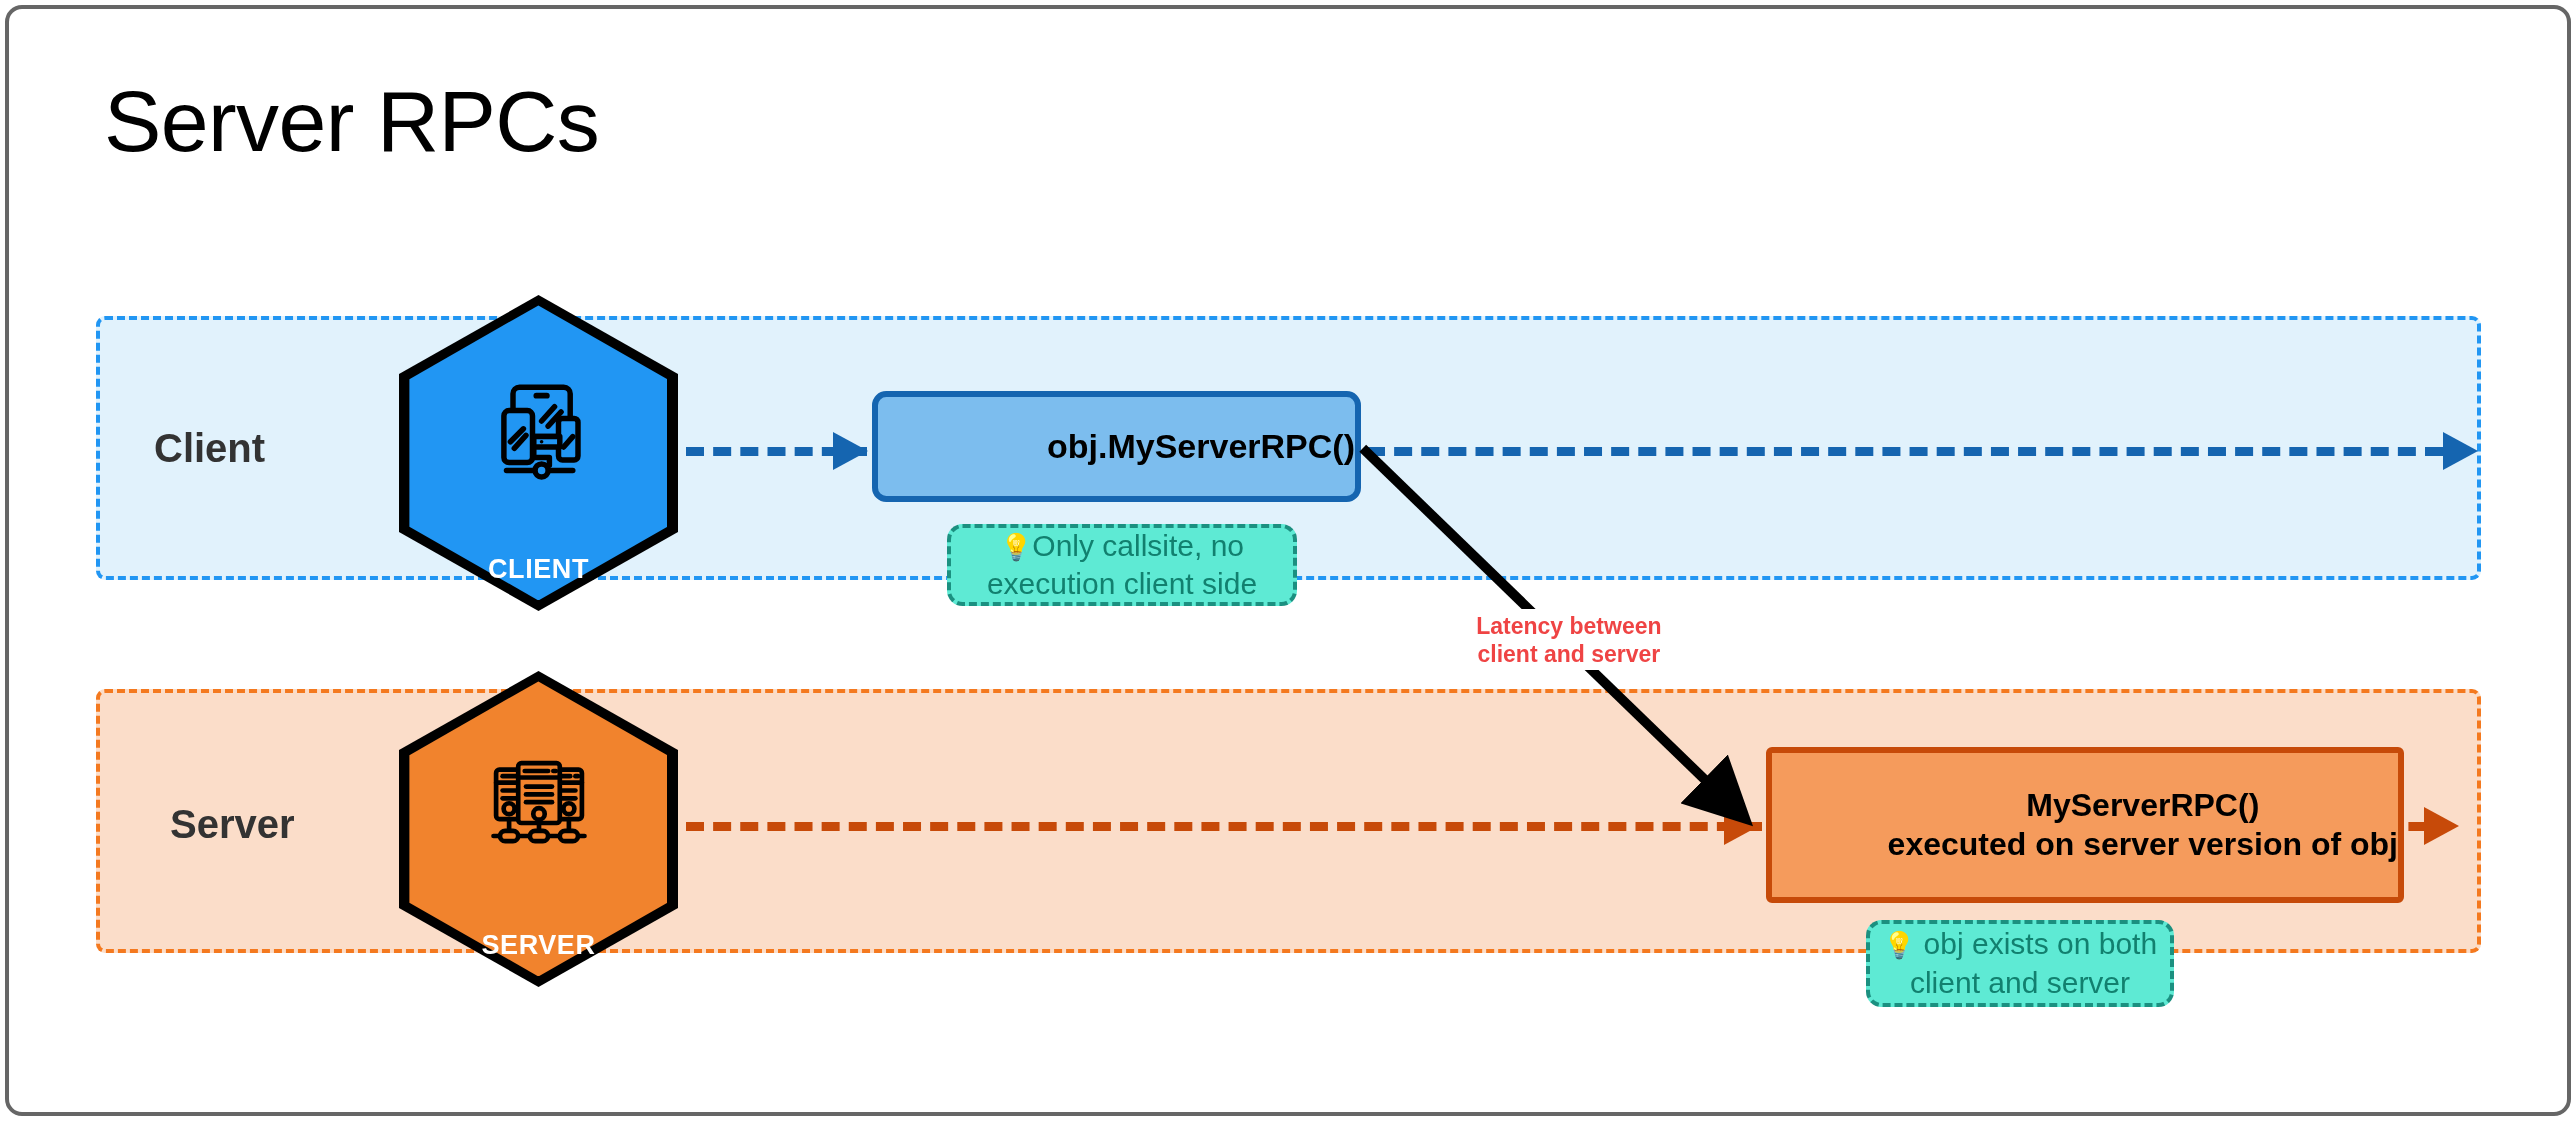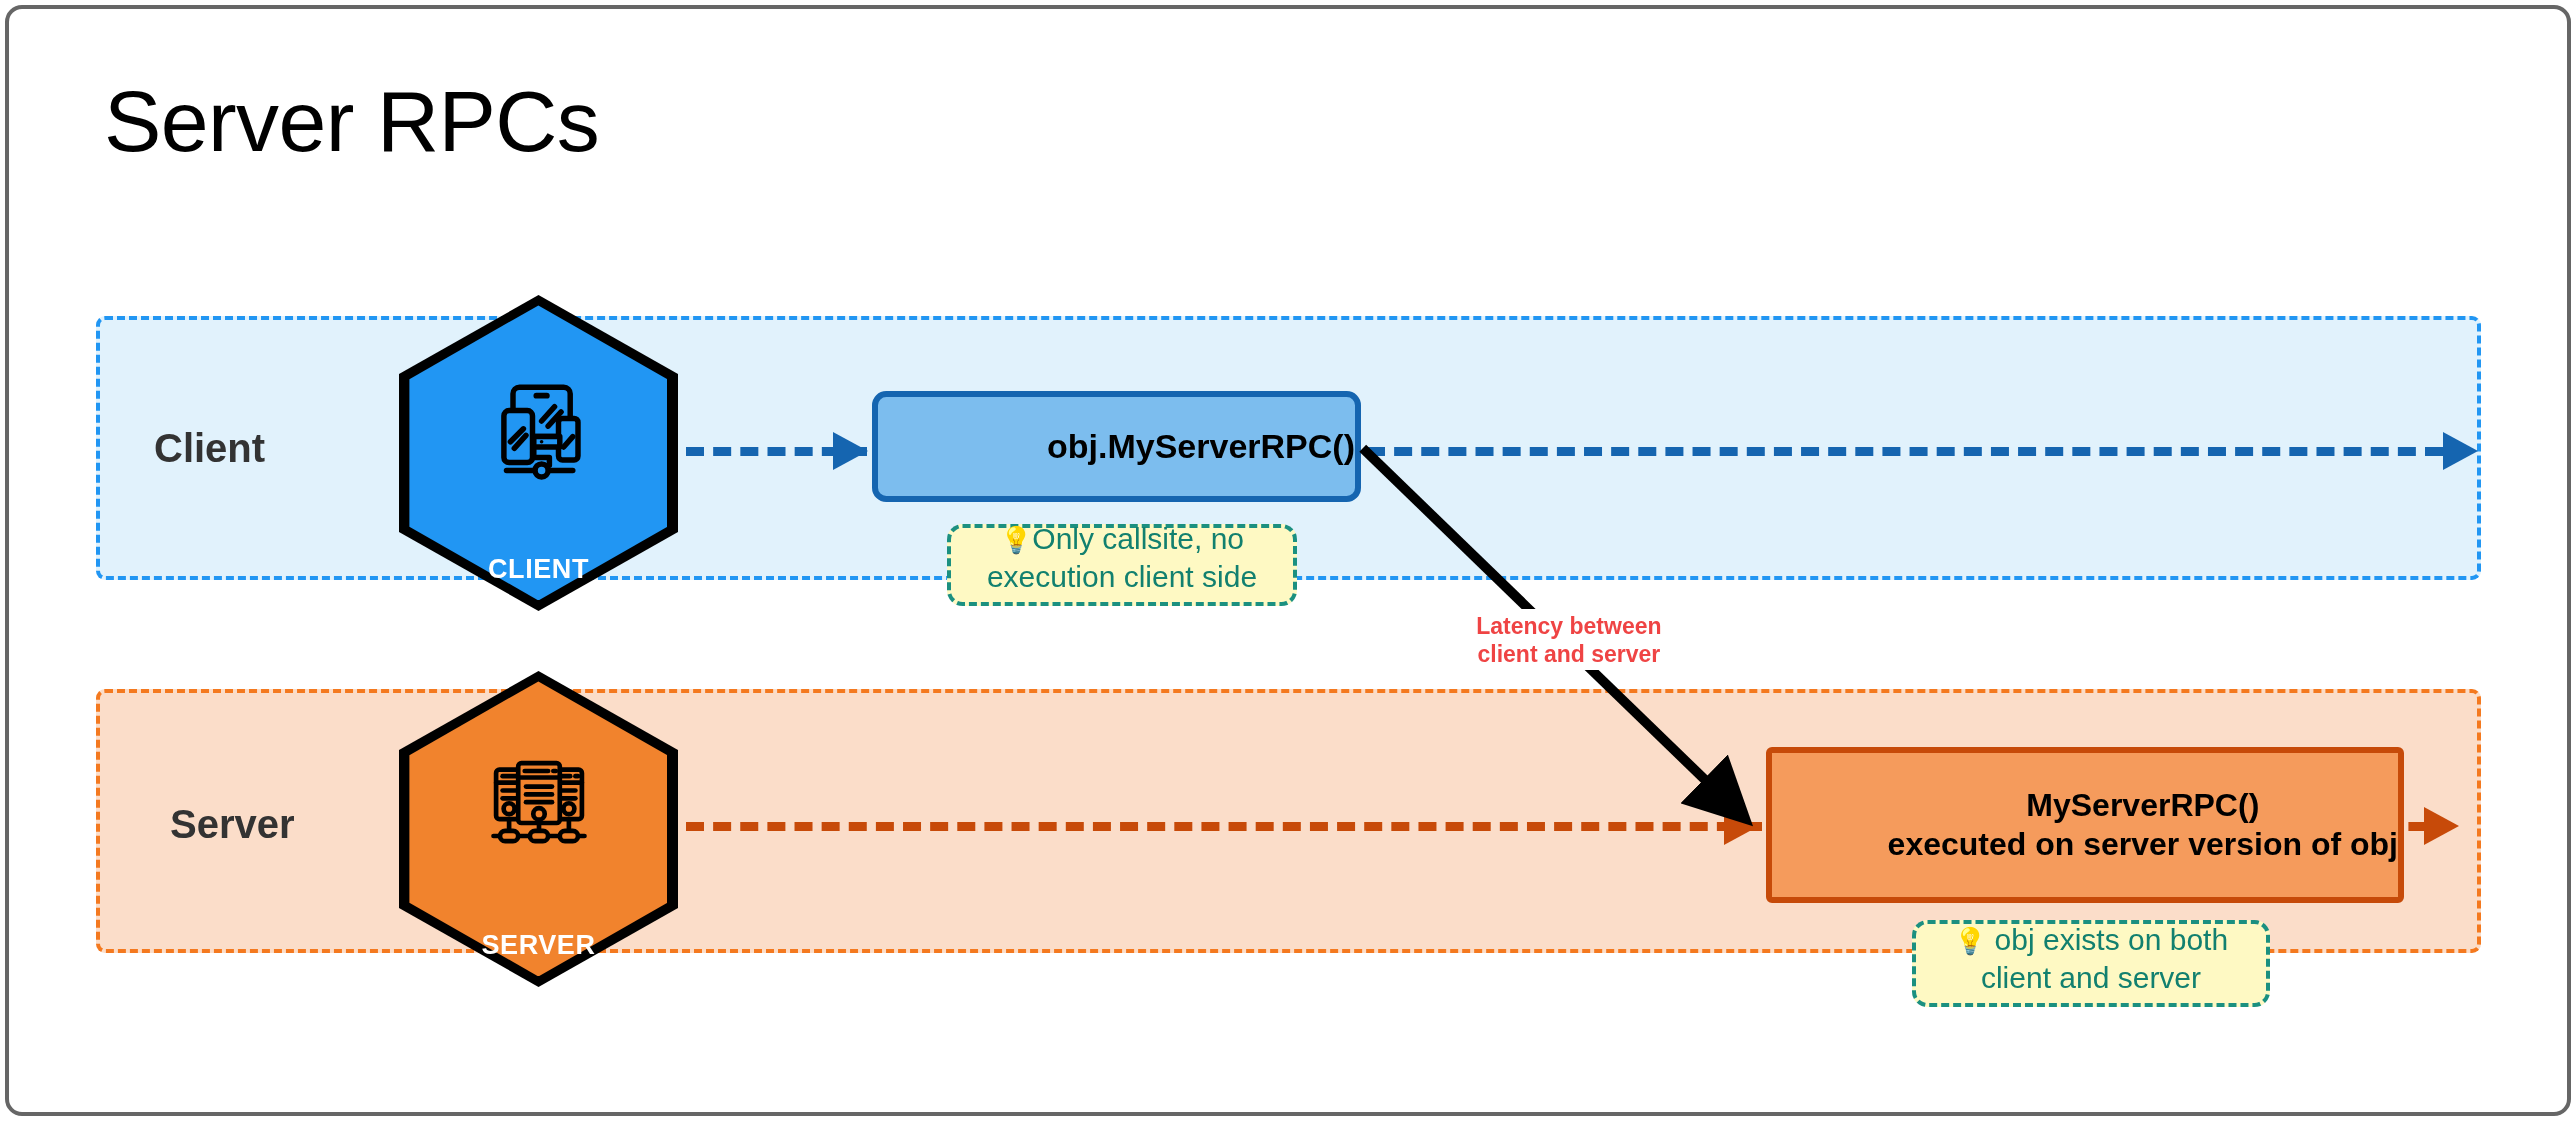--- a/index.html
+++ b/index.html
@@ -180,42 +180,42 @@
     background: #F59B5C;
     border: 6.5px solid #C64A09;
     border-radius: 6px;
     font-size: 32px;
   }
 
   
   .note {
     position: absolute;
     box-sizing: border-box;
-    background: #fef9c3;
+    background: #5eead4;
     border: 4.5px dashed #1B9080;
     border-radius: 15.6px;
     color: #12806F;
     font-size: 30px;
     line-height: 1.28;
     text-align: center;
     display: flex;
-    align-items: flex-end;
+    align-items: center;
     justify-content: center;
     padding: 5.2px 11.7px;
   }
   .note.client-note {
     left: 947px;
     top: 524px;
     width: 350px;
     height: 82px;
   }
   .note.server-note {
-    left: 1912px;
+    left: 1866px;
     top: 920px;
-    width: 358px;
+    width: 308px;
     height: 87px;
   }
   .bulb { font-size: 26px; }
 
   
   .latency-svg {
     position: absolute;
     left: 1316px;
     top: 421px;
     width: 467px;

